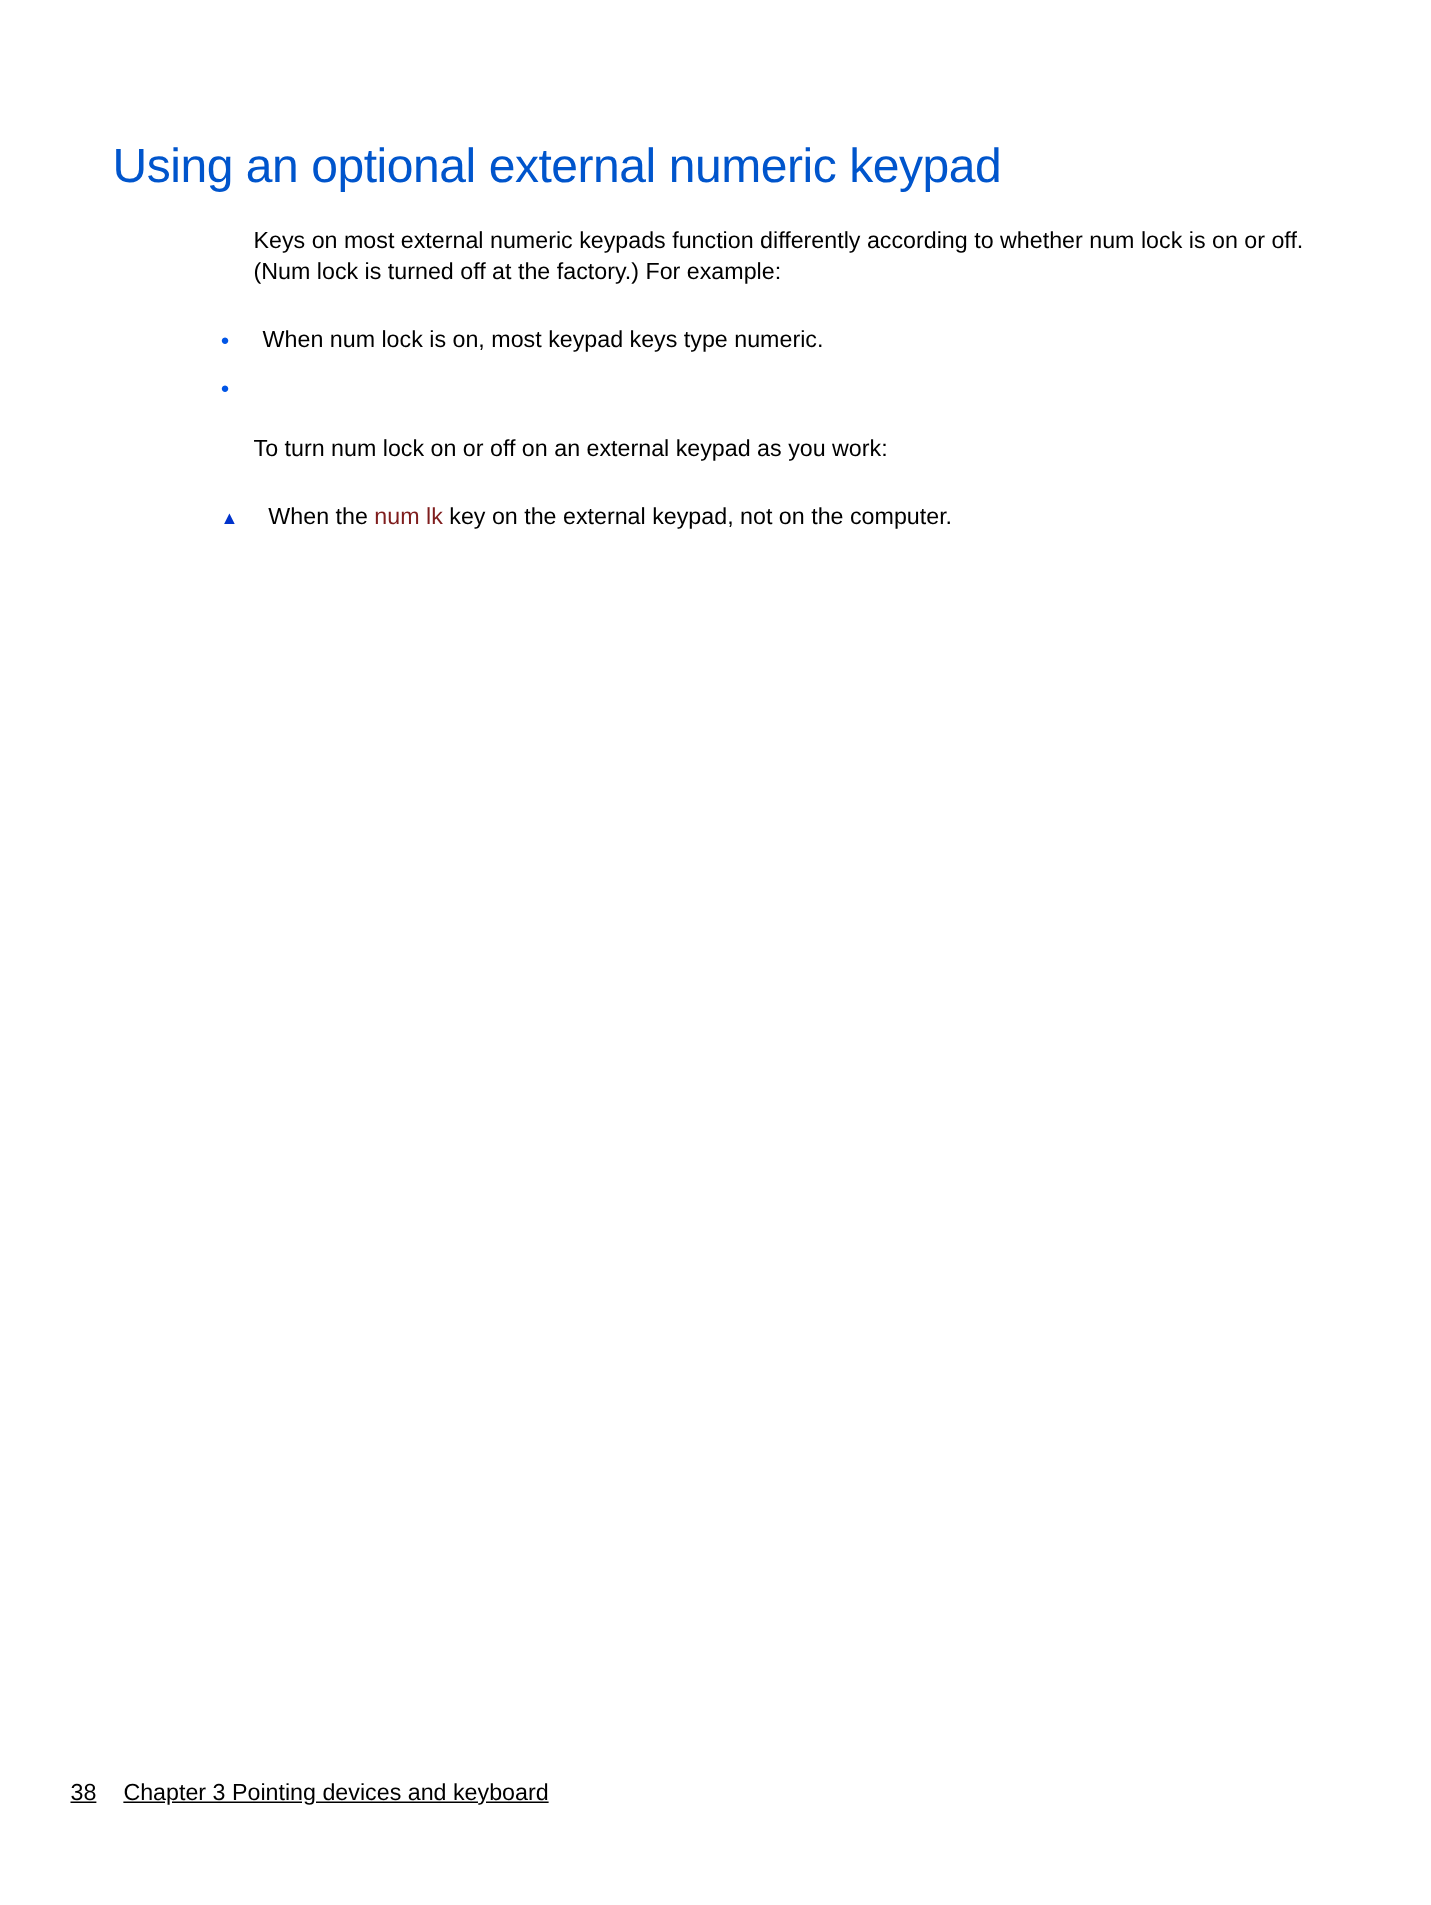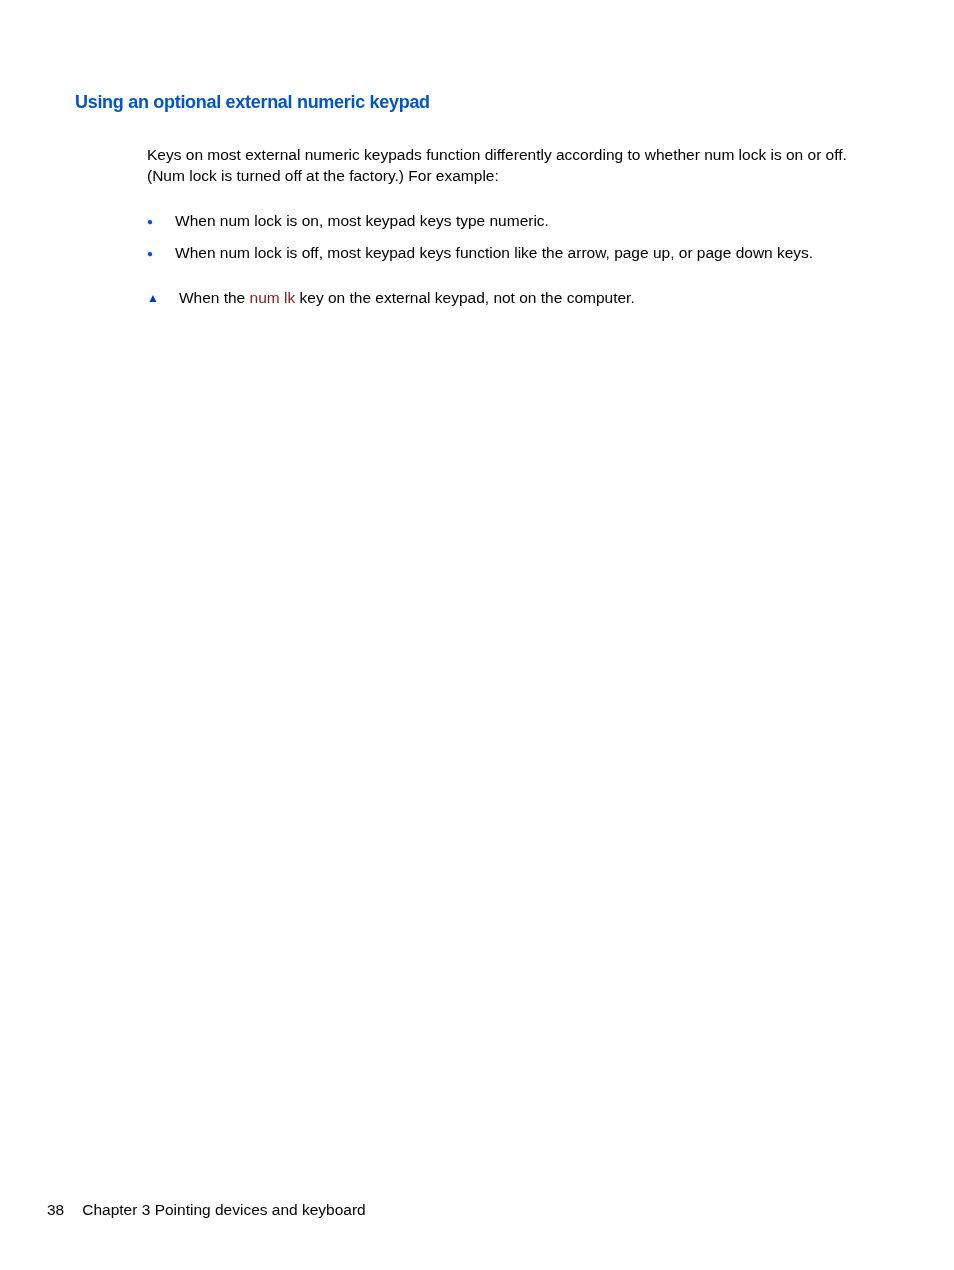--- a/index.html
+++ b/index.html
@@ -12,34 +12,35 @@
       height: 1270px;
       background: #ffffff;
       font-family: Arial, Helvetica, sans-serif;
       position: relative;
       color: #000000;
     }
     .page {
       padding: 92px 75px 0 75px;
     }
     .heading {
-      font-size: 18px;
-      font-weight: bold;
+      font-size: 32px;
+      font-weight: normal;
       color: #0055cc;
-      margin-bottom: 32px;
+      margin-bottom: 22px;
       letter-spacing: -0.3px;
     }
     .content {
       margin-left: 72px;
       font-size: 15.5px;
       line-height: 1.35;
       color: #000000;
     }
     .paragraph {
       margin-bottom: 24px;
+      margin-left: 22px;
     }
     .bullet-list {
       margin-bottom: 24px;
     }
     .bullet-item {
       display: flex;
       align-items: flex-start;
       margin-bottom: 11px;
     }
     .bullet-icon {
@@ -61,24 +62,25 @@
       font-size: 12px;
       margin-right: 20px;
       margin-top: 2px;
       flex-shrink: 0;
     }
     .key-name {
       color: #7f1d1d;
     }
     .footer {
       position: absolute;
-      bottom: 51px;
+      bottom: 65px;
       left: 47px;
       font-size: 15.5px;
       color: #000000;
+      text-decoration: underline;
     }
     .page-number {
       margin-right: 18px;
     }
   </style>
 </head>
 <body>
 
 <div class="page">
   <h1 class="heading">Using an optional external numeric keypad</h1>
@@ -86,25 +88,25 @@
   <div class="content">
     <p class="paragraph">Keys on most external numeric keypads function differently according to whether num lock is on or off. (Num lock is turned off at the factory.) For example:</p>
 
     <div class="bullet-list">
       <div class="bullet-item">
         <span class="bullet-icon">●</span>
         <span>When num lock is on, most keypad keys type numeric.</span>
       </div>
       <div class="bullet-item">
         <span class="bullet-icon">●</span>
-        <span>When num lock is off, most keypad keys function like the arrow, page up, or page down keys.</span>
       </div>
     </div>
 
 
+    <p class="paragraph">To turn num lock on or off on an external keypad as you work:</p>
 
     <div class="arrow-list">
       <div class="arrow-item">
         <span class="arrow-icon">▲</span>
         <span>
           <span>When the </span><span class="key-name">num lk</span><span> key on the external keypad, not on the computer.</span>
         </span>
       </div>
     </div>
   </div>

